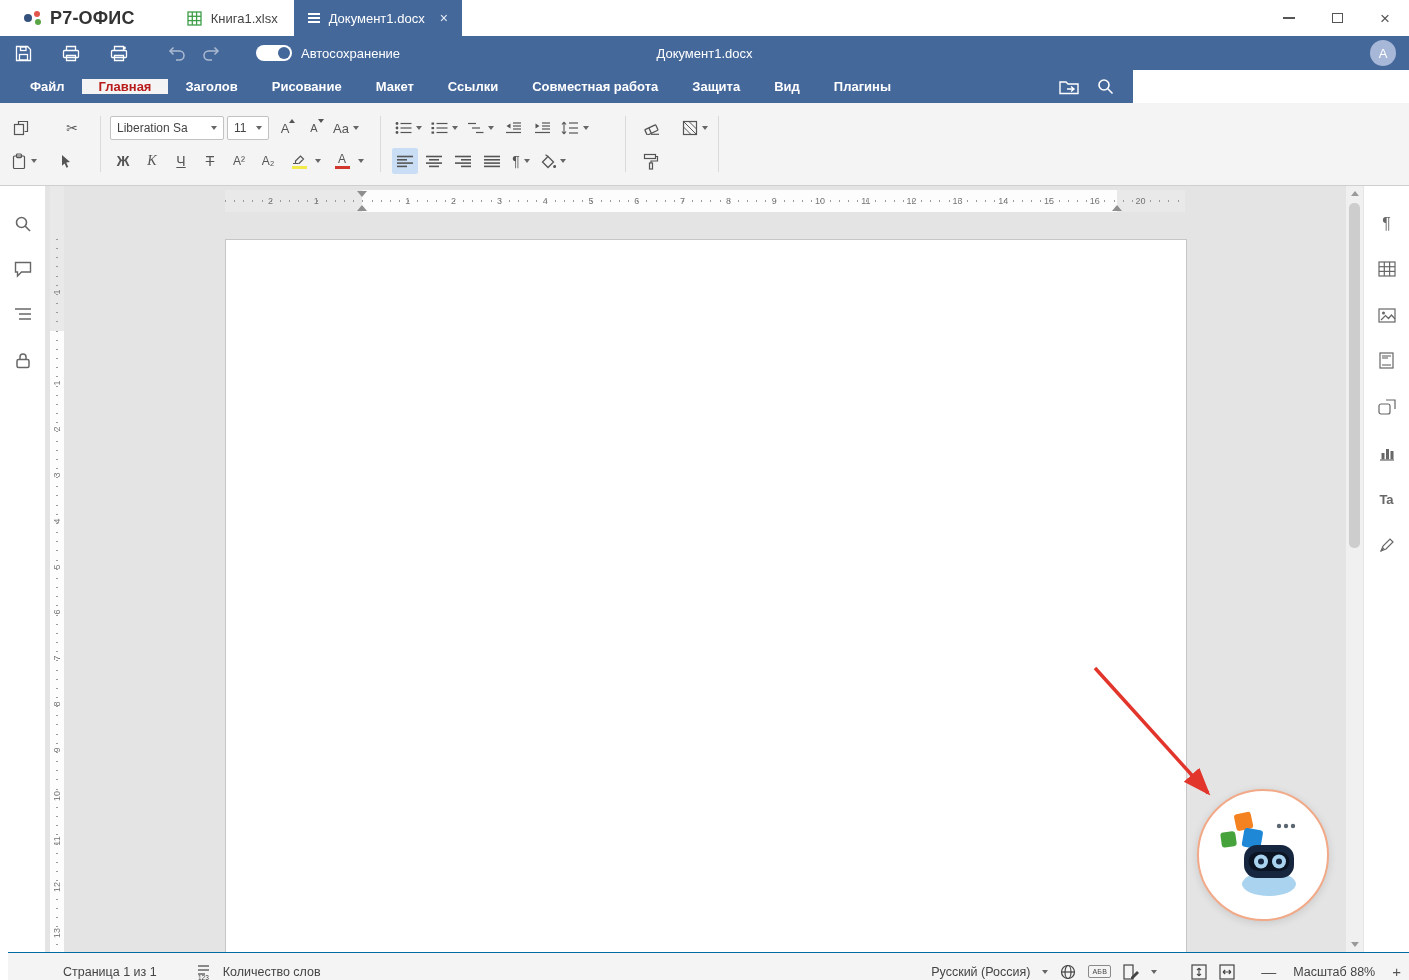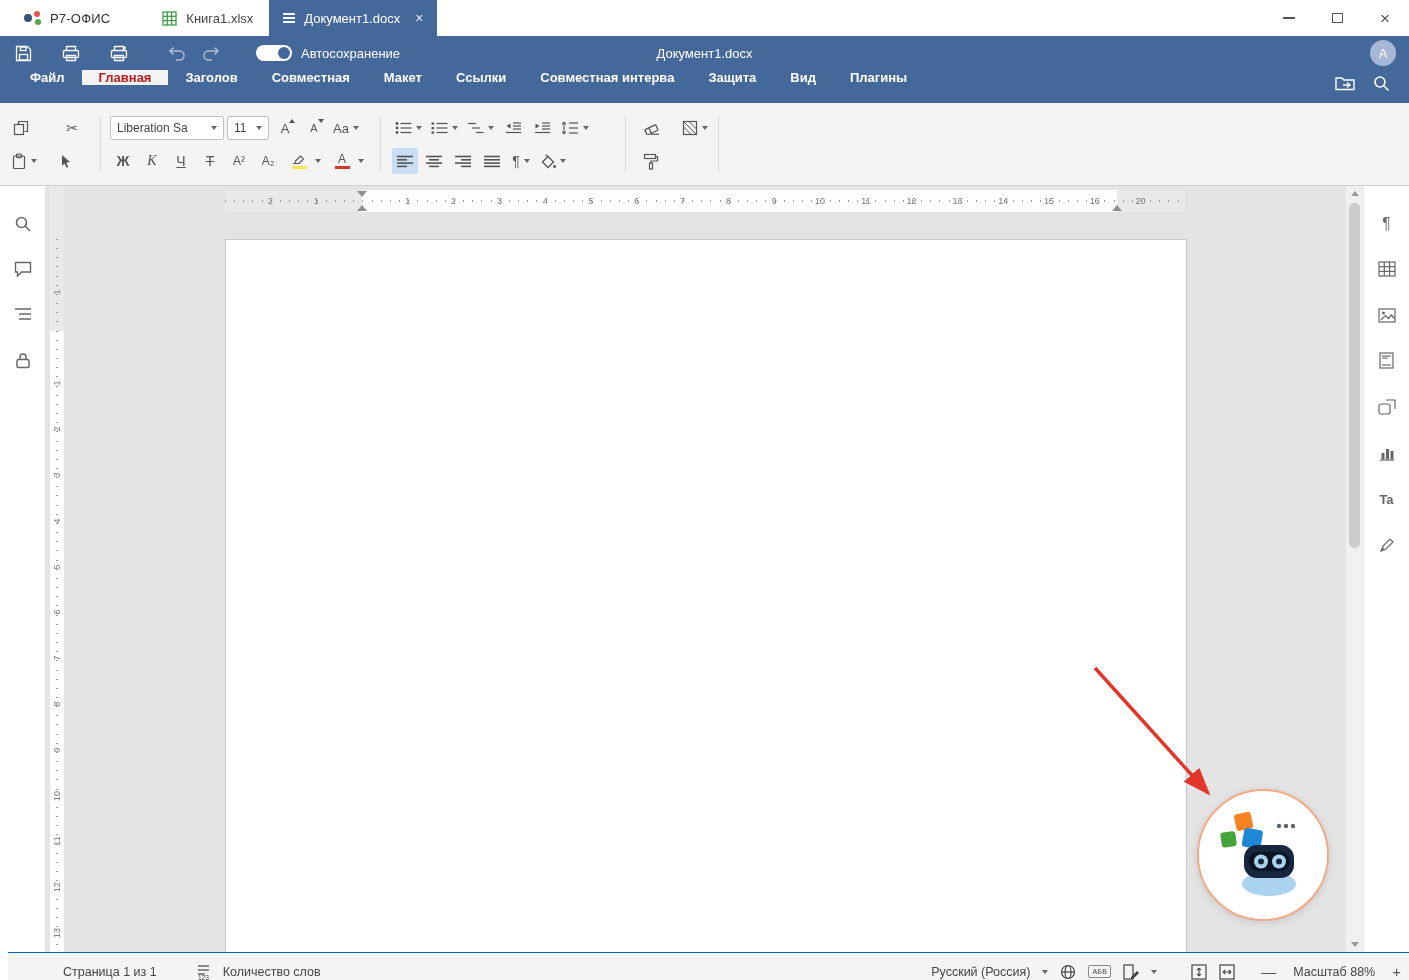--- a/index.html
+++ b/index.html
@@ -9,21 +9,21 @@
   .ic{display:flex;align-items:center;justify-content:center}
 
   
   #titlebar{position:absolute;left:0;top:0;width:1409px;height:36px;background:#fff;display:flex;align-items:stretch}
   .logo{display:flex;align-items:center;gap:8px;padding:0 22px 0 24px}
   .logo-dots{position:relative;width:18px;height:16px}
   .logo-dots i{position:absolute;border-radius:50%}
   .logo-dots .d1{left:0;top:4px;width:8px;height:8px;background:#35517e}
   .logo-dots .d2{left:10px;top:1px;width:6px;height:6px;background:#e2574c}
   .logo-dots .d3{left:11px;top:9px;width:6px;height:6px;background:#58a546}
-  .logo-name{font-weight:normal;font-size:13px;color:#333;letter-spacing:.2px}
+  .logo-name{font-weight:bold;font-size:18px;color:#333;letter-spacing:.2px}
   .doc-tab{display:flex;align-items:center;gap:9px;padding:0 16px;font-size:13px;color:#444;cursor:pointer}
   .doc-tab.sheet{margin-left:14px}
   .doc-tab.active{background:var(--header_blue,#45689b);color:#fff;padding:0 14px}
   .tab-close{margin-left:6px;font-size:14px;color:#e8edf5;cursor:pointer;line-height:1}
   .doc-ic-lines{display:flex;flex-direction:column;gap:2.5px}
   .doc-ic-lines b{display:block;width:12px;height:1.6px;background:#fff}
   .win-controls{margin-left:auto;display:flex}
   .wbtn{width:48px;height:36px;display:flex;align-items:center;justify-content:center;cursor:pointer;color:#555}
   .w-min{width:12px;height:1.6px;background:#555}
   .w-max{width:11px;height:10px;border:1.4px solid #555}
@@ -33,21 +33,21 @@
   #bluebar{position:absolute;left:0;top:36px;width:1409px;height:34px;background:var(--header_blue,#45689b);display:flex;align-items:center;color:#fff}
   .hbtn{width:30px;height:26px;display:flex;align-items:center;justify-content:center;cursor:pointer;color:#fff}
   .hbtn.dim{opacity:.55}
   .toggle{width:36px;height:16px;background:#fff;border-radius:9px;position:relative;margin-left:30px;cursor:pointer}
   .toggle .knob{position:absolute;right:2px;top:2px;width:12px;height:12px;border-radius:50%;background:var(--header_blue,#45689b)}
   .autosave-lbl{margin-left:9px;font-size:13px}
   #doc-title{position:absolute;left:0;right:0;text-align:center;font-size:13px;pointer-events:none}
   .avatar{margin-left:auto;margin-right:13px;width:26px;height:26px;border-radius:50%;background:var(--avatar_bg,#a7b7d8);color:#fff;display:flex;align-items:center;justify-content:center;font-size:13px;cursor:pointer}
 
   
-  #menubar{position:absolute;left:0;top:70px;width:1409px;height:33px;background:var(--header_blue,#45689b);display:flex;align-items:flex-start;color:#fff;font-size:13px;font-weight:bold}
+  #menubar{position:absolute;left:0;top:70px;width:1133px;height:33px;background:var(--header_blue,#45689b);display:flex;align-items:center;color:#fff;font-size:13px;font-weight:bold}
   .menu-item{display:flex;align-items:center;padding:0 17px;cursor:pointer;white-space:nowrap}
   .menu-item.first{padding-left:30px}
   .menu-item.active{background:var(--toolbar_bg,#f4f4f4);color:#b91c1c}
   .menu-right{margin-left:auto;display:flex;align-items:center;padding-right:10px}
   .menu-right .hbtn{width:36px}
 
   
   #toolbar{position:absolute;left:0;top:103px;width:1409px;height:83px;background:var(--toolbar_bg,#f4f4f4);border-bottom:1px solid #cfcfcf}
   .sep{position:absolute;top:13px;height:56px;width:1px;background:#dadada}
   .trow{display:flex;align-items:center;gap:3px}
@@ -223,24 +223,24 @@
     </div>
   <span class="autosave-lbl">Автосохранение</span>
   <div id="doc-title">Документ1.docx</div>
   <div class="avatar">A</div>
 </div>
 
 <div id="menubar">
   <div class="menu-item first">Файл</div>
   <div class="menu-item active">Главная</div>
   <div class="menu-item">Заголов</div>
-  <div class="menu-item">Совместная</div>
+  <div class="menu-item">Рисование</div>
   <div class="menu-item">Макет</div>
   <div class="menu-item">Ссылки</div>
-  <div class="menu-item">Совместная интерва</div>
+  <div class="menu-item">Совместная работа</div>
   <div class="menu-item">Защита</div>
   <div class="menu-item">Вид</div>
   <div class="menu-item">Плагины</div>
   <div class="menu-right">
     <div class="hbtn">
       <svg width="20" height="16" viewBox="0 0 20 16">
           <g fill="none" stroke="currentColor" stroke-width="1.4">
             <path d="M1 3 h6 l2 2 h10 v9.5 H1 z"></path>
             <path d="M8 10 h6 M12 7.5 l3 2.5 -3 2.5"></path>
           </g>

